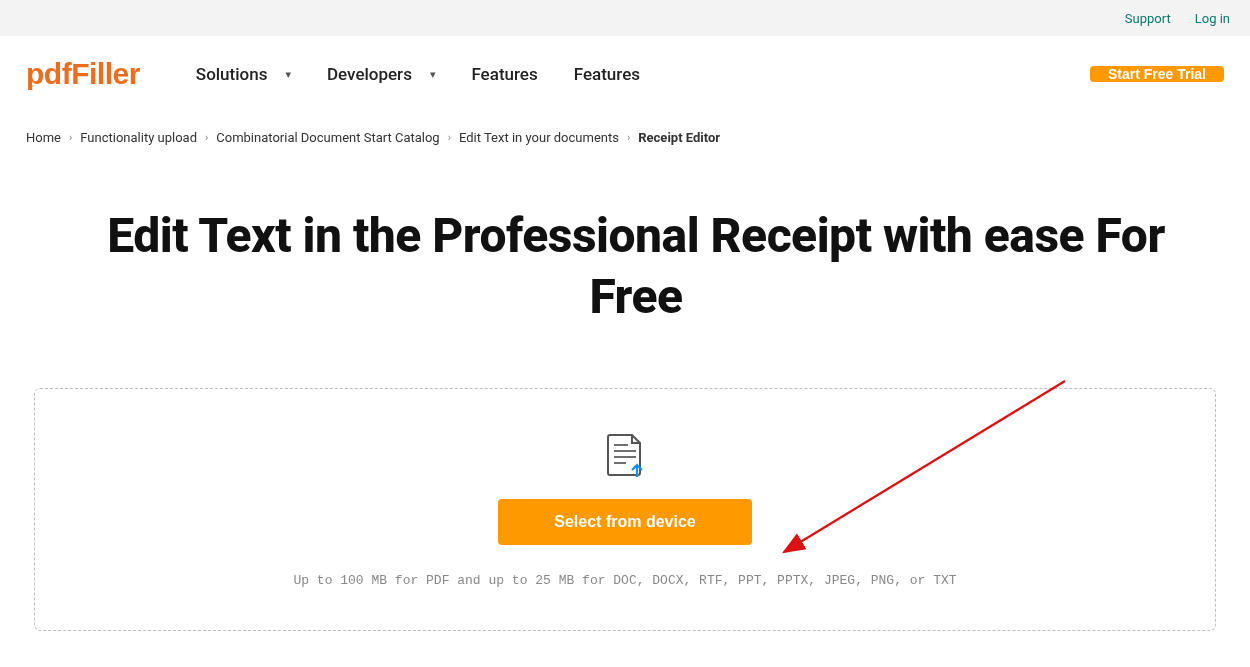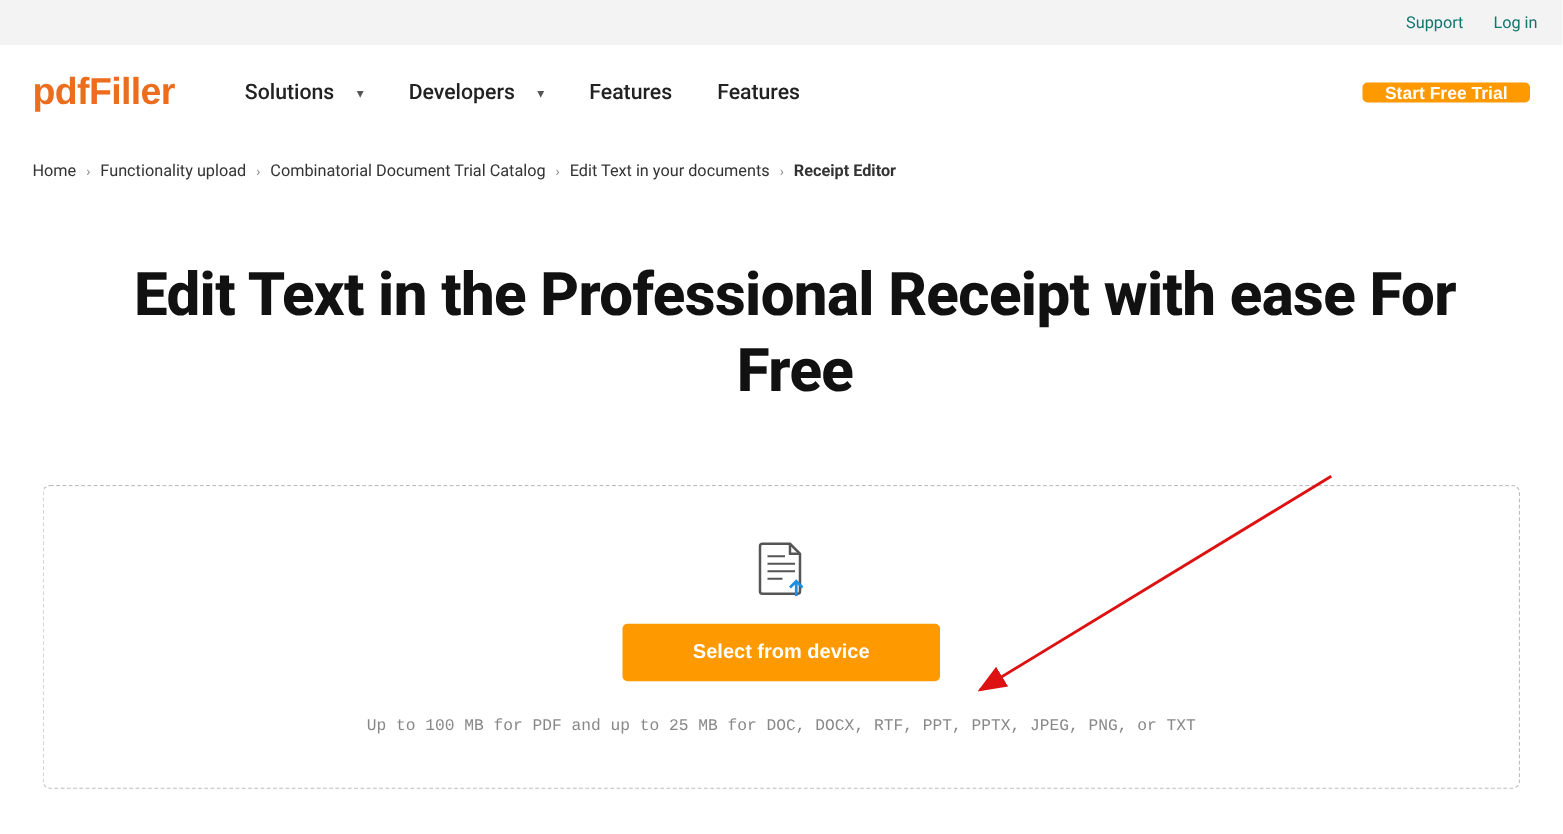--- a/index.html
+++ b/index.html
@@ -154,21 +154,21 @@
     </div>
   </div>
   <button class="cta-btn">Start Free Trial</button>
 </div>
 
 <div class="breadcrumb">
   <span class="crumb">Home</span>
   <span class="sep">›</span>
   <span class="crumb">Functionality upload</span>
   <span class="sep">›</span>
-  <span class="crumb">Combinatorial Document Trial Catalog</span>
+  <span class="crumb">Combinatorial Document Start Catalog</span>
   <span class="sep">›</span>
   <span class="crumb">Edit Text in your documents</span>
   <span class="sep">›</span>
   <span class="crumb current">Receipt Editor</span>
 </div>
 
 <div class="hero">
   <h1>Edit Text in the Professional Receipt with ease For Free</h1>
 </div>
 

